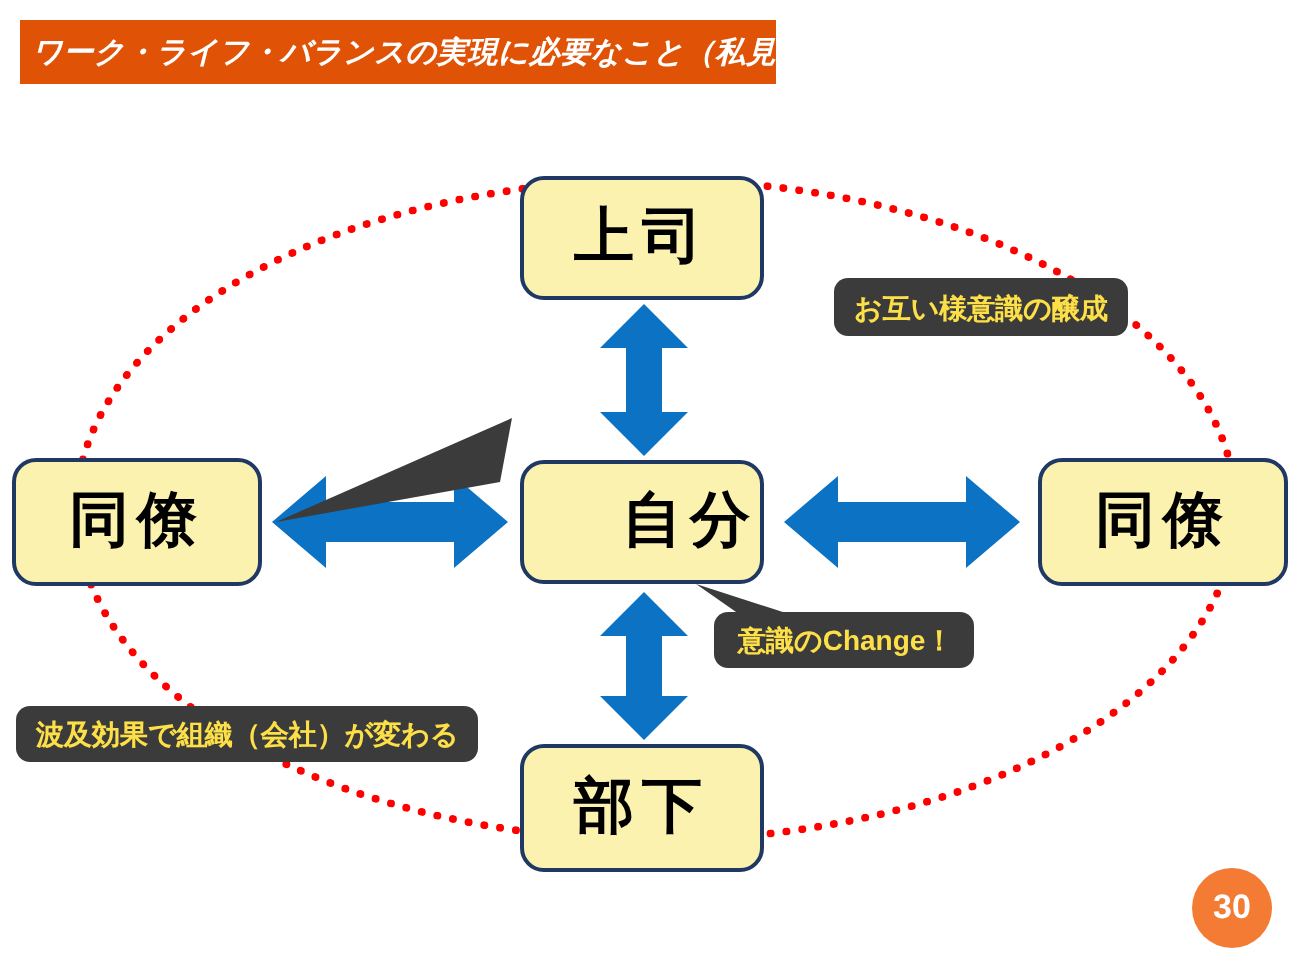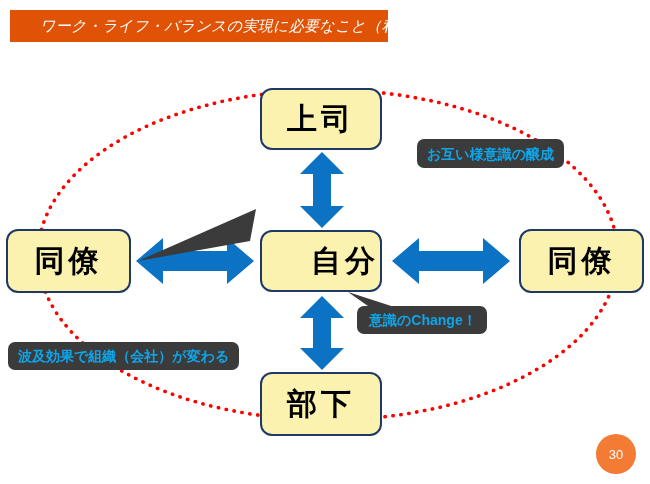--- a/index.html
+++ b/index.html
@@ -8,22 +8,22 @@
     font-family:"Liberation Sans","DejaVu Sans",sans-serif;
   }
   #slide{position:absolute;inset:0;background:#fff;}
 
   
   .title-bar{
     position:absolute;left:10px;top:10px;width:378px;height:32px;
     background:#E05206;display:flex;align-items:center;
   }
   .title-text{
-    color:#ffffff;font-style:italic;font-weight:400;font-size:15px;
-    letter-spacing:.3px;padding-left:30px;white-space:nowrap;
+    color:#ffffff;font-style:italic;font-weight:700;font-size:15px;
+    letter-spacing:.3px;padding-left:6px;white-space:nowrap;
   }
 
   
   .ellipse{
     position:absolute;left:36px;top:88px;width:584px;height:334px;
     border:4px dotted #FF0000;border-radius:50%;
     box-sizing:border-box;
   }
 
   
@@ -46,39 +46,39 @@
   .arrow{position:absolute;}
   .arrow svg{display:block;}
 
   
   .callout{
     position:absolute;background:#3B3B3B;border-radius:7px;
     display:flex;align-items:center;justify-content:center;
     box-sizing:border-box;padding:0 10px;
   }
   .callout span{
-    color:#0ea5e9;font-weight:700;font-size:14px;white-space:nowrap;
+    color:#fde047;font-weight:700;font-size:14px;white-space:nowrap;
     line-height:1;
   }
   #callout-mutual{left:417px;top:139px;height:29px;}
   #callout-around{left:143px;top:189px;height:28px;}
   #callout-aware {left:357px;top:306px;height:28px;padding-left:12px;}
-  #callout-ripple{left:8px;top:342px;height:28px;}
+  #callout-ripple{left:8px;top:353px;height:28px;}
 
   
   .tail{position:absolute;}
   .tail svg{display:block;}
 
   
   .page-badge{
     position:absolute;left:596px;top:434px;width:40px;height:40px;
     border-radius:50%;background:#F47B34;
     display:flex;align-items:center;justify-content:center;
   }
-  .page-badge span{color:#fff;font-size:13px;font-weight:400;}
+  .page-badge span{color:#fff;font-size:17px;font-weight:700;}
 </style>
 </head>
 <body>
 
 <div id="slide">
 
   <div class="title-bar">
     <div class="title-text">ワーク・ライフ・バランスの実現に必要なこと（私見）</div>
   </div>
 

